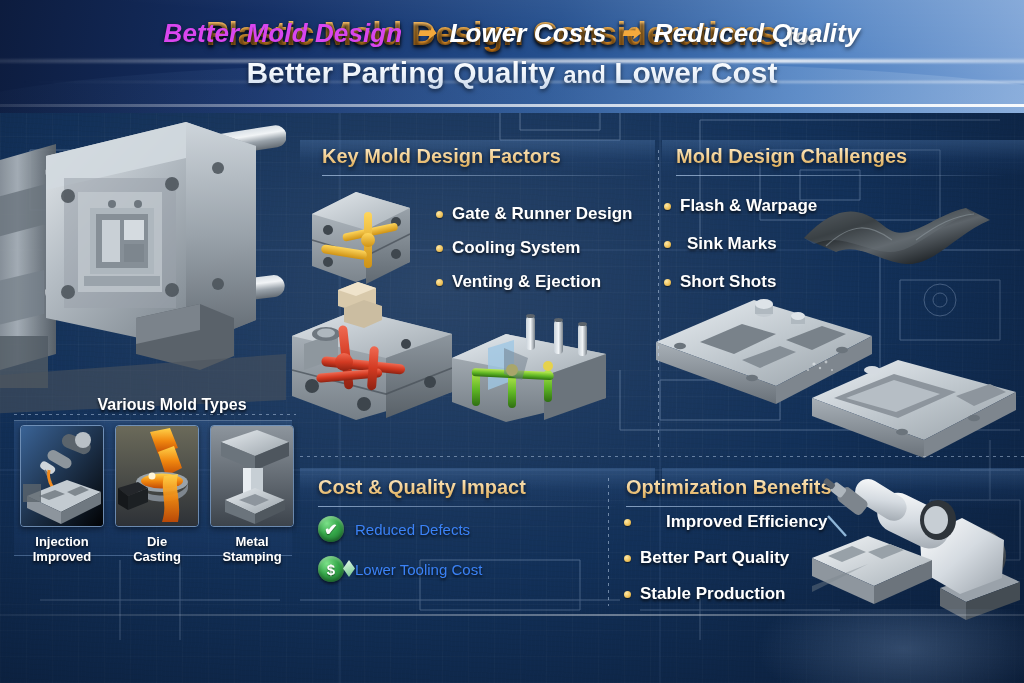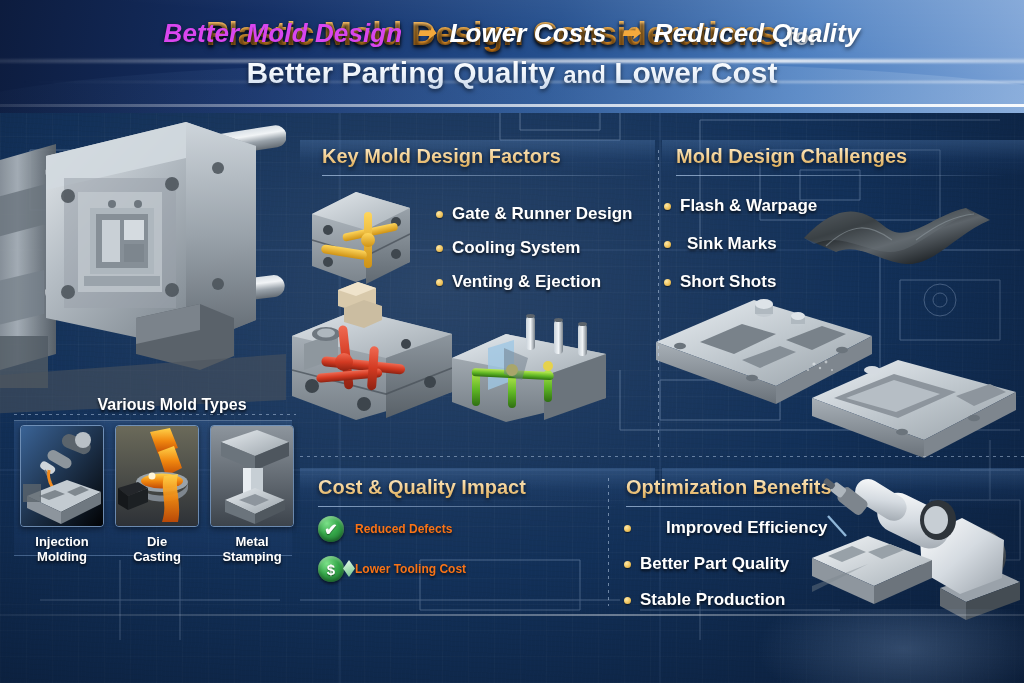--- a/index.html
+++ b/index.html
@@ -187,21 +187,21 @@
     width:26px; height:26px; border-radius:50%; flex:none;
     background:radial-gradient(circle at 34% 28%, #7ce089 0%, #35a84a 45%, #1d6e2e 100%);
     box-shadow:0 2px 3px rgba(0,0,0,.55), inset 0 -2px 4px rgba(0,0,0,.35), inset 0 2px 3px rgba(255,255,255,.35);
     display:flex; align-items:center; justify-content:center;
     color:#fff; font-size:16px; font-weight:bold;
     text-shadow:0 1px 1px rgba(0,0,0,.45);
   }
   .badge.small-dollar { font-size:15px; }
   .impact-row { display:flex; align-items:center; gap:11px; margin-top:12px; }
   .impact-label {
-    font-size:12px; font-weight:bold; color:#f97316;
+    font-size:15px; font-weight:normal; color:#3b82f6;
     text-shadow:0 2px 3px rgba(0,0,0,.75); white-space:nowrap;
   }
   .gem {
     position:absolute; width:12px; height:17px;
     background:linear-gradient(160deg,#eafbef 0%,#b9e8c6 40%,#6fc487 100%);
     clip-path:polygon(50% 0%, 100% 50%, 50% 100%, 0% 50%);
     box-shadow:0 1px 2px rgba(0,0,0,.5);
   }
 </style>
 </head>
@@ -612,21 +612,21 @@
       <path d="M40 86 L80 66 L80 78 L40 98 Z" fill="#6f7880"></path>
       <g fill="#7f888f">
         <path d="M18 70 L34 64 L44 68 L28 74 Z"></path>
         <path d="M46 66 L60 60 L68 64 L54 70 Z"></path>
       </g>
       <rect x="2" y="58" width="18" height="18" fill="#5b646c" opacity=".8"></rect>
     </svg>
   </div>
   <div class="mt-caption" style="left:16px; top:534px;">
     <span>Injection</span><br>
-    <span>Molding</span>
+    <span>Improved</span>
   </div>
 
   <div class="mt-card" style="left:115px; top:425px;">
     <svg viewBox="0 0 84 102" width="84" height="102">
       <defs>
         <linearGradient id="c2bg" x1="0" y1="0" x2="0" y2="1">
           <stop offset="0" stop-color="#6b6a5a"></stop>
             <stop offset="1" stop-color="#2c3036"></stop>
         </linearGradient>
         <linearGradient id="molten" x1="0" y1="0" x2="0" y2="1">
@@ -709,21 +709,21 @@
   </div>
 
   <div class="panel-tint" style="left:662px; top:468px; width:362px; height:40px;"></div>
 
   <div style="position:absolute; left:626px; top:476px; width:320px;">
     <div class="sec-head">Optimization Benefits</div>
     <div class="sec-rule"></div>
   </div>
 
   <div style="position:absolute; left:624px; top:512px; width:240px;">
-    <div class="bullet-row" style="margin-top:6px;gap:35px;">
+    <div class="bullet-row" style="margin-top:0;gap:35px;">
       <span class="dot"></span>
       <span class="bullet-label">Improved Efficiency</span>
     </div>
     <div class="bullet-row" style="margin-top:16px;">
       <span class="dot"></span>
       <span class="bullet-label">Better Part Quality</span>
     </div>
     <div class="bullet-row" style="margin-top:16px;">
       <span class="dot"></span>
       <span class="bullet-label">Stable Production</span>

